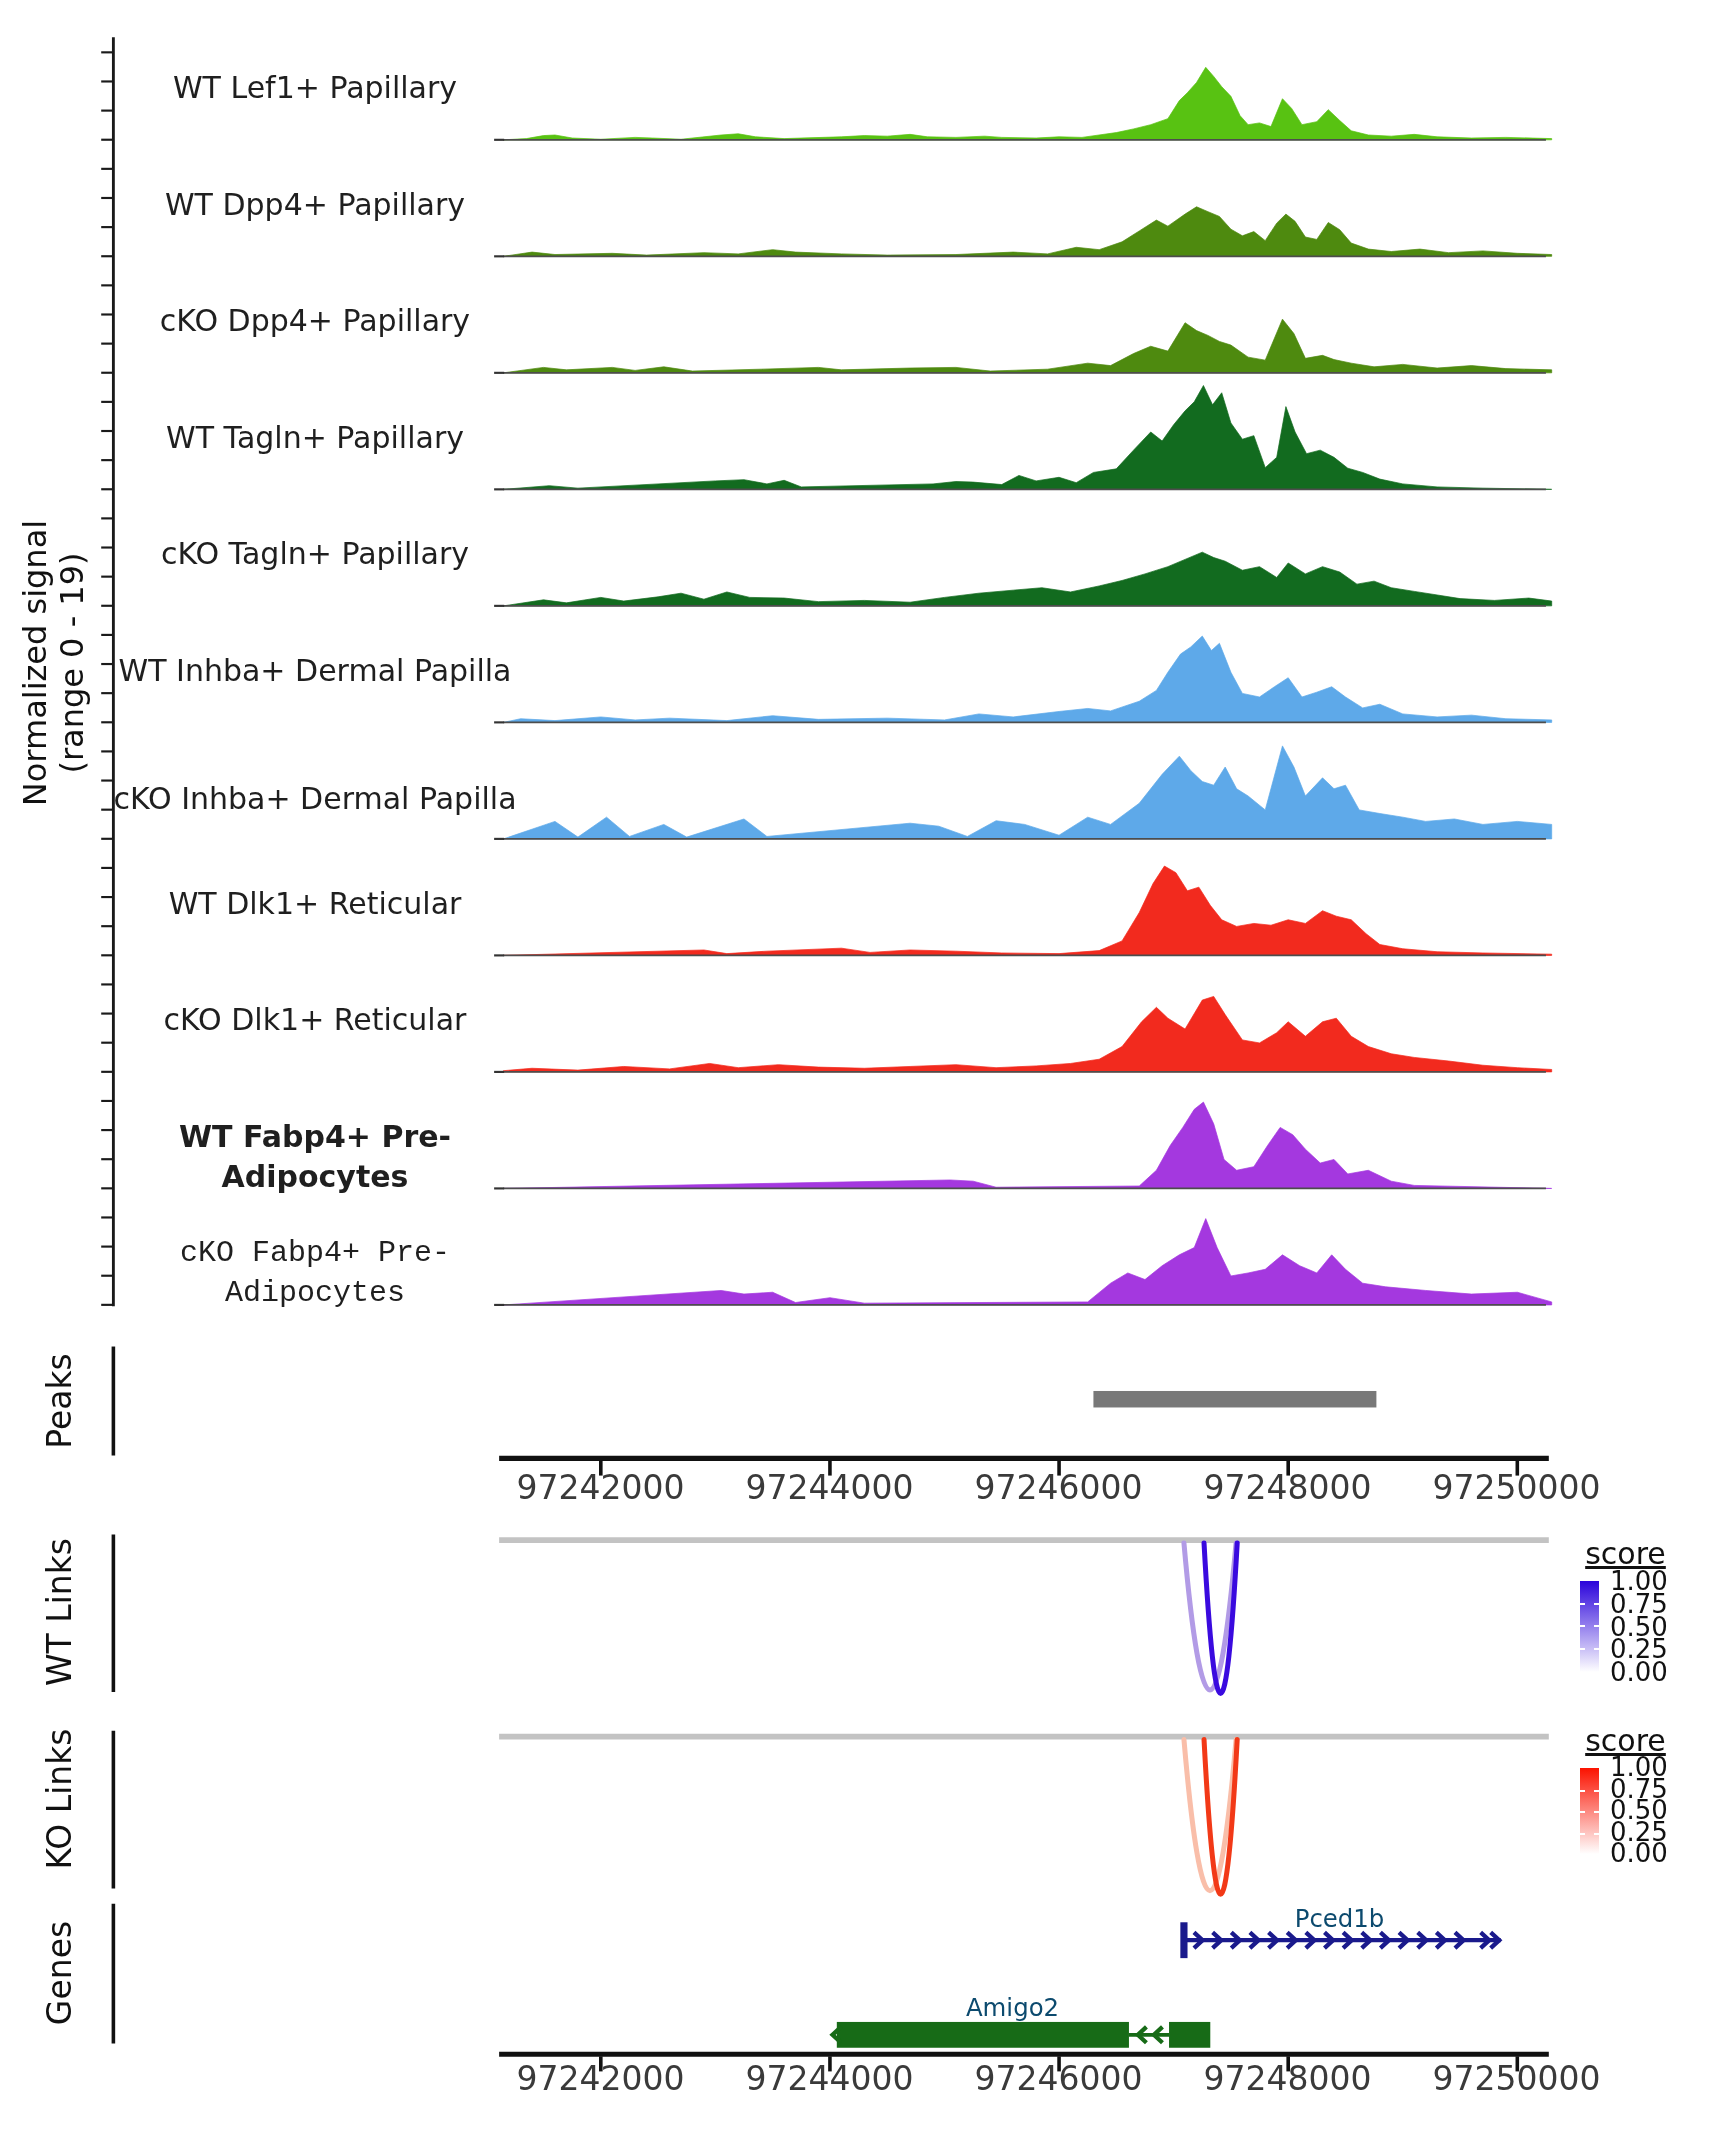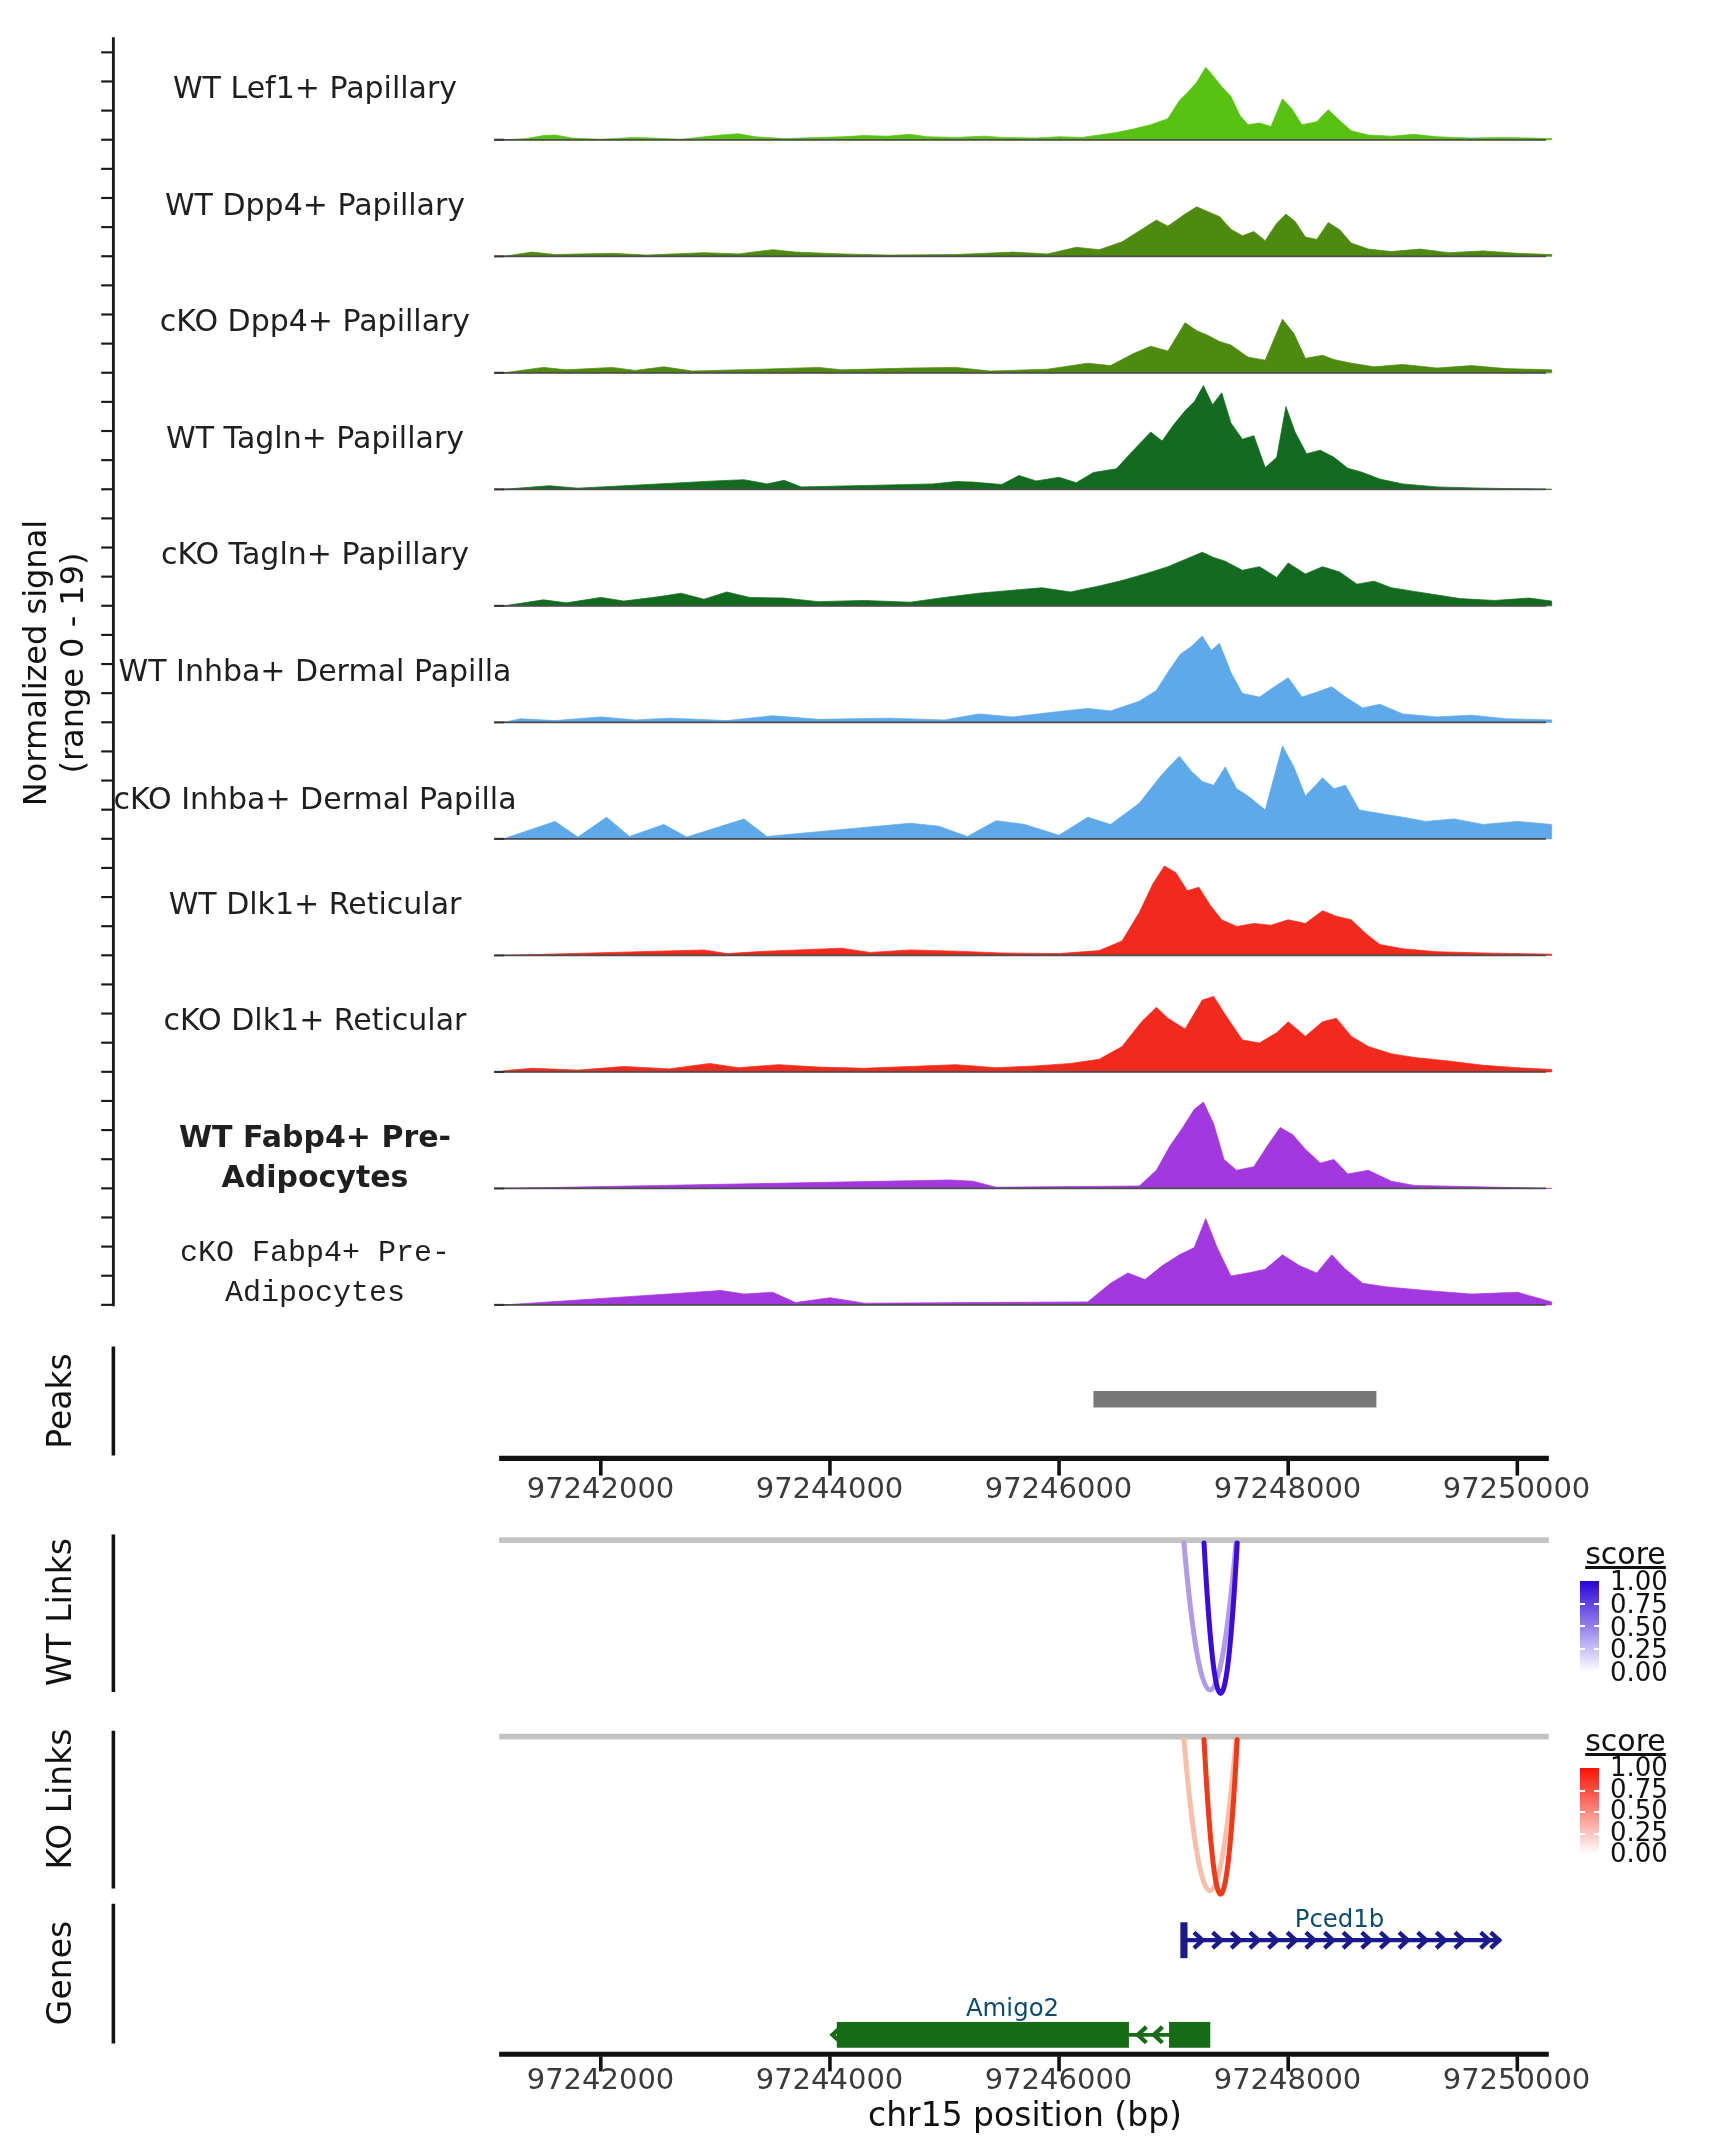--- a/index.html
+++ b/index.html
@@ -5,21 +5,21 @@
   html,body{margin:0;padding:0;background:#ffffff;}
   .fig{position:relative;width:1721px;height:2151px;background:#ffffff;
        font-family:"DejaVu Sans", sans-serif;color:#1a1a1a;overflow:hidden;}
   .fig svg{position:absolute;left:0;top:0;}
   .abs{position:absolute;}
   .rot{transform:translate(-50%,-50%) rotate(-90deg);white-space:nowrap;}
   .ylab{font-size:32px;line-height:37px;text-align:center;color:#111;}
   .seclab{font-size:33px;color:#111;}
   .track-label{position:absolute;left:100px;width:430px;text-align:center;
                font-size:30px;height:40px;line-height:40px;color:#1f1f1f;}
-  .ticklab{position:absolute;width:229px;text-align:center;font-size:29px;
+  .ticklab{position:absolute;width:229px;text-align:center;font-size:33px;
            height:34px;line-height:34px;color:#3a3a3a;}
   .genelab{position:absolute;width:229px;text-align:center;font-size:24.4px;
            height:29px;line-height:29px;color:#0c4a6e;}
   .xlab{position:absolute;text-align:center;font-size:33px;height:39px;line-height:39px;color:#111;}
   .leg-title{position:absolute;width:143px;text-align:center;font-size:30px;height:36px;line-height:36px;color:#111;text-decoration:underline;}
   .leg-bar{position:absolute;width:18.6px;}
   .leg-tick{position:absolute;font-size:26px;height:27px;line-height:27px;color:#111;}
   .notch{position:absolute;width:5px;height:2.2px;background:#ffffff;}
 </style>
 </head>
@@ -193,21 +193,20 @@
       <div class="notch" style="right:0;top:43px;"></div>
       <div class="notch" style="right:0;top:65px;"></div>
     </div>
     <div class="leg-tick" style="left:1610px;top:1754px;">1.00</div>
     <div class="leg-tick" style="left:1610px;top:1776px;">0.75</div>
     <div class="leg-tick" style="left:1610px;top:1797px;">0.50</div>
     <div class="leg-tick" style="left:1610px;top:1819px;">0.25</div>
     <div class="leg-tick" style="left:1610px;top:1840px;">0.00</div>
   </div>
 
-  <div class="xlab" style="left:810px;top:2095px;width:430px;">chr15 position (bp)</div>
 
   <div id="labels-layer">
       <div class="track-label" style="top:68px;">WT Lef1+ Papillary</div>
       <div class="track-label" style="top:185px;">WT Dpp4+ Papillary</div>
       <div class="track-label" style="top:301px;">cKO Dpp4+ Papillary</div>
       <div class="track-label" style="top:418px;">WT Tagln+ Papillary</div>
       <div class="track-label" style="top:534px;">cKO Tagln+ Papillary</div>
       <div class="track-label" style="top:651px;">WT Inhba+ Dermal Papilla</div>
       <div class="track-label" style="top:767px;margin-top:12px;">cKO Inhba+ Dermal Papilla</div>
       <div class="track-label" style="top:884px;">WT Dlk1+ Reticular</div>

